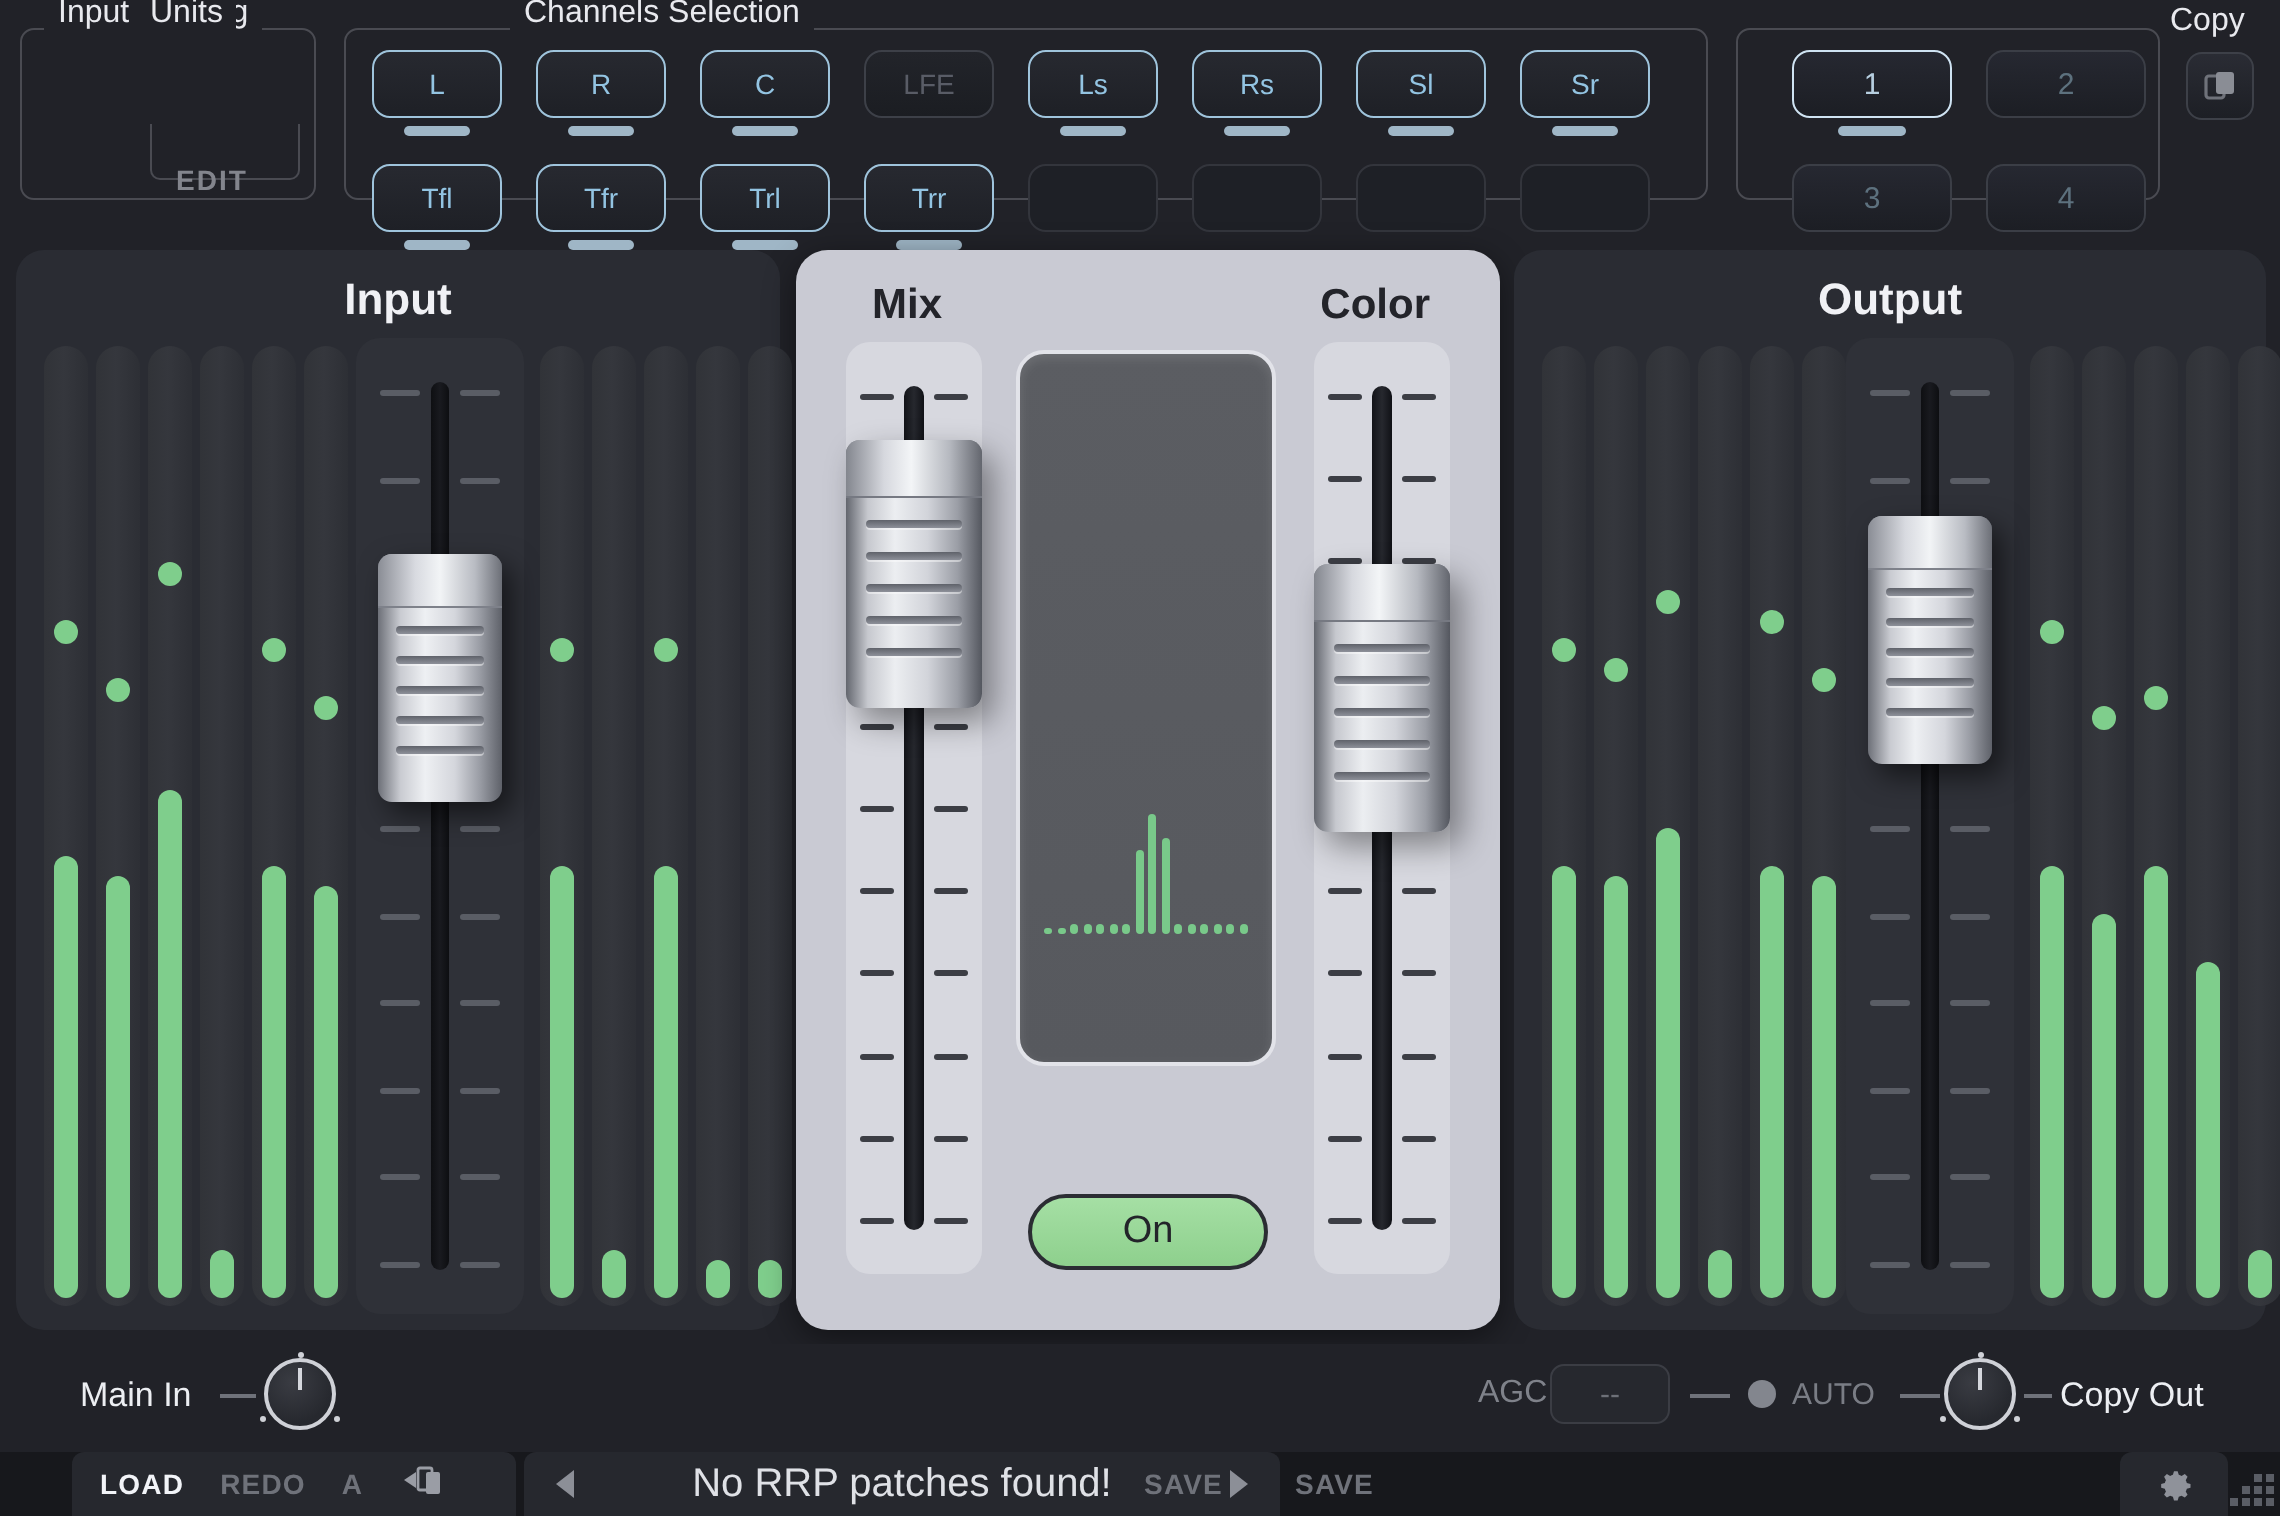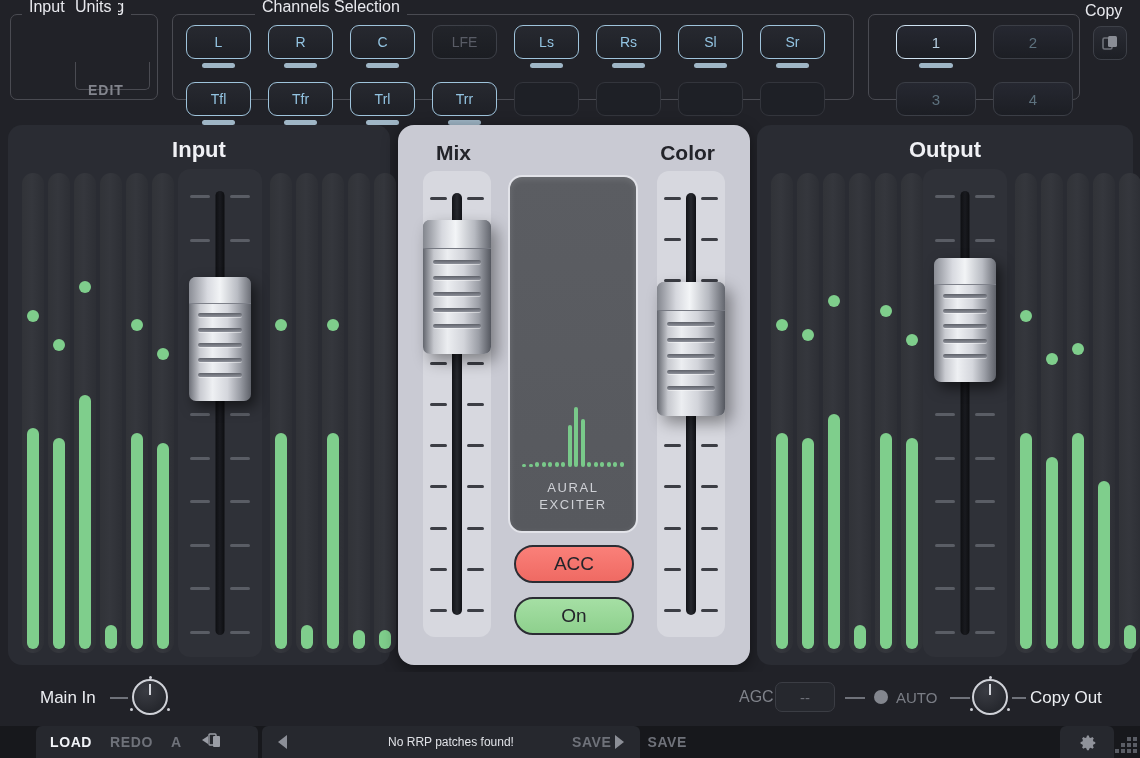--- a/index.html
+++ b/index.html
@@ -224,21 +224,21 @@
   .tsec { position:absolute; top:0; height:32px; background:#26282e; display:flex; align-items:center; }
   #tsec-undo { left:36px; width:222px; border-radius:6px 6px 0 0; padding-left:14px; gap:18px; }
   #tsec-patch { left:262px; width:378px; border-radius:6px 6px 0 0; justify-content:space-between; padding:0 16px; }
   #tsec-ls   { left:544px; width:374px; border-radius:6px 6px 0 0; padding-left:28px; gap:36px; background:transparent; }
   #tsec-os   { left:922px; width:130px; border-radius:6px 6px 0 0; justify-content:center; gap:9px; }
   #tsec-gear { left:1060px; width:54px; border-radius:6px 6px 0 0; justify-content:center; }
   .tbtn { font-size:14px; font-weight:bold; letter-spacing:.6px; cursor:pointer; }
   .tbtn.on { color:#f2f4f8; } .tbtn.off { color:#6f727a; }
   .arrow-l { width:0;height:0;border-top:7px solid transparent;border-bottom:7px solid transparent;border-right:9px solid #8c8f97; cursor:pointer;}
   .arrow-r { width:0;height:0;border-top:7px solid transparent;border-bottom:7px solid transparent;border-left:9px solid #8c8f97; cursor:pointer;}
-  #patch-text { color:#dfe1e6; font-size:12px; }
+  #patch-text { color:#dfe1e6; font-size:20px; }
   #os-text { color:#e6e8ec; font-size:14px; font-weight:bold; }
   #hq-text { color:#74777f; font-size:13px; font-weight:bold; }
   #grip { position:absolute; right:3px; bottom:3px; width:22px; height:18px; }
   #grip i { position:absolute; width:4px; height:4px; background:#5a5d65; }
 </style>
 </head>
 <body>
 
 <div id="app">
 
@@ -532,27 +532,22 @@
           <i style="height: 42px; background: rgb(121, 201, 138);"></i>
           <i style="height: 60px; background: rgb(121, 201, 138);"></i>
           <i style="height: 48px; background: rgb(121, 201, 138);"></i>
           <i style="height: 5px; background: rgb(121, 201, 138);"></i>
           <i style="height: 5px; background: rgb(121, 201, 138);"></i>
           <i style="height: 5px; background: rgb(121, 201, 138);"></i>
           <i style="height: 5px; background: rgb(121, 201, 138);"></i>
           <i style="height: 5px; background: rgb(121, 201, 138);"></i>
           <i style="height: 5px; background: rgb(121, 201, 138);"></i>
         </div>
-      <div id="brand">
-        <div>AURAL</div>
-        <div>EXCITER</div>
-      </div>
     </div>
 
-    <div class="pill" id="btn-acc">ACC</div>
     <div class="pill" id="btn-on">On</div>
   </div>
 
   <div class="panel" id="panel-output">
     <div class="panel-title">Output</div>
     <div class="meter-zone" id="out-meters-left" style="left:14px;">
         <div class="mtr-slot">
           <div class="mtr-bar" style="height: 216px;"></div>
           <div class="mtr-peak" style="bottom: 321.6px;"></div>
         </div>

